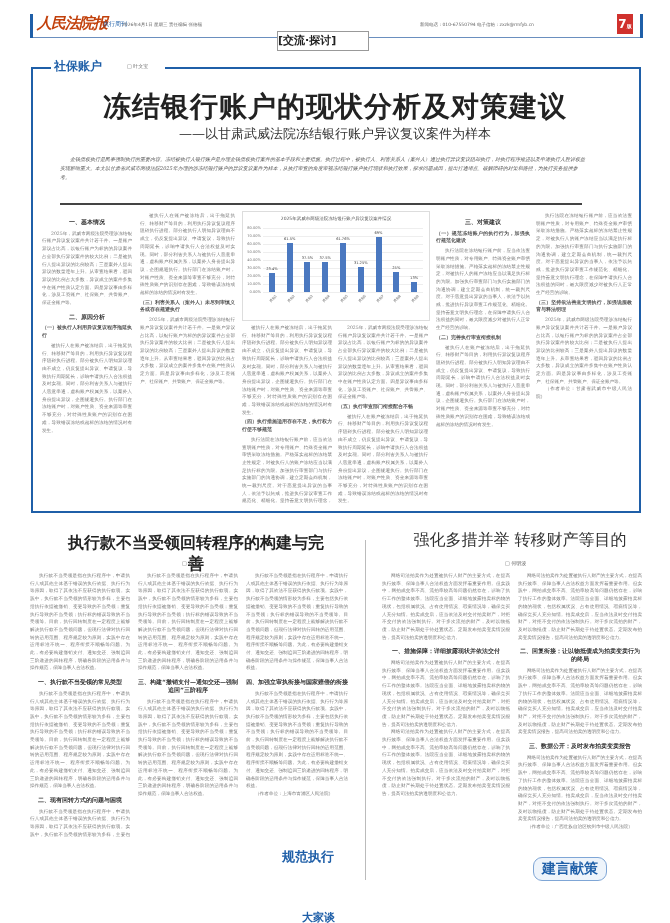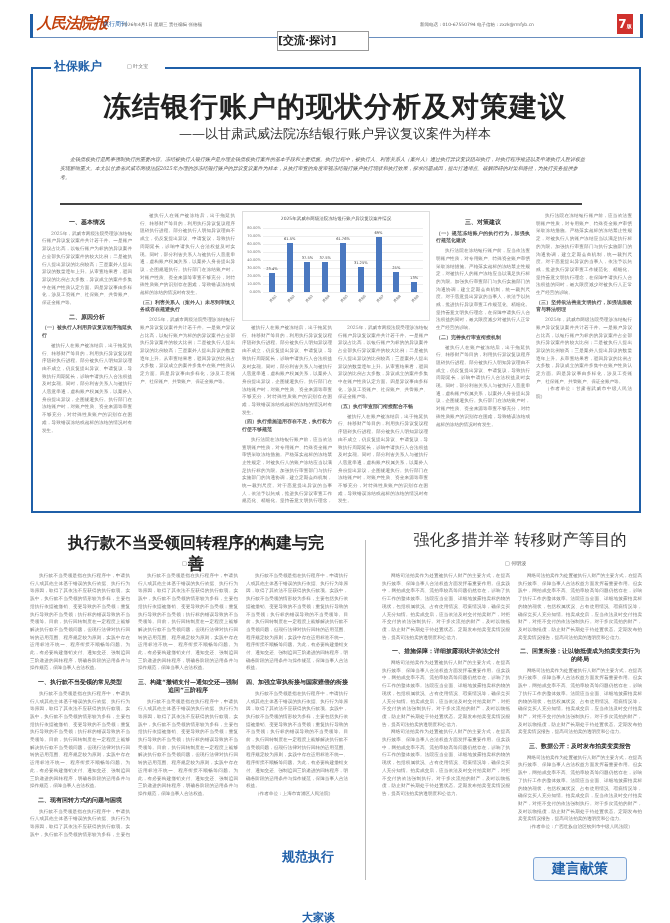--- a/index.html
+++ b/index.html
@@ -35,21 +35,21 @@
   .grid{position:absolute;left:0;width:100%;height:1px;background:#eee;}
   .ytick{position:absolute;left:-19px;width:17px;font-size:3.6px;color:#777;text-align:right;font-family:"DejaVu Sans",sans-serif;}
   .bar{position:absolute;bottom:0;width:6px;background:#4a78c0;}
   .bar-lbl{position:absolute;font-size:3.6px;color:#444;width:20px;text-align:center;font-family:"DejaVu Sans",sans-serif;}
   .xlbl{position:absolute;top:66px;font-size:3.4px;color:#666;transform:rotate(-45deg);transform-origin:right top;white-space:nowrap;font-family:"DejaVu Sans",sans-serif;}
   
   .vdivider{width:1px;background:#bbb;}
   .art2-title{left:66px;top:533px;width:260px;text-align:center;font-size:16px;font-weight:bold;color:#222;font-family:"DejaVu Serif",serif;}
   .art3-title{left:400px;top:530px;width:240px;text-align:center;font-size:16px;color:#333;font-family:"DejaVu Sans",sans-serif;}
   .badge-logo{font-weight:bold;color:#1f5fa8;font-family:"DejaVu Sans",sans-serif;}
-  .badge2{left:533px;top:857px;padding:2px 18px;border:1px solid #7fa6d6;border-radius:3px;font-size:14px;font-weight:bold;color:#1f5fa8;background:#eef4fb;font-family:"DejaVu Serif",serif;}
+  .badge2{left:533px;top:857px;padding:2px 8px;border:1px solid #7fa6d6;border-radius:9px;font-size:14px;font-weight:bold;color:#1f5fa8;background:#eef4fb;font-family:"DejaVu Serif",serif;}
 </style>
 </head>
 <body>
 
 <div class="abs mast-left-bar"></div>
 <div class="abs logo">人民法院报</div>
 <div class="abs logo-sub">执行周刊</div>
 <div class="abs mast-meta" style="left:122px;top:22px;">2026年4月1日  星期三  责任编辑  张德福</div>
 <div class="abs mast-line"></div>
 <div class="abs section-tag">[交流·探讨]</div>

